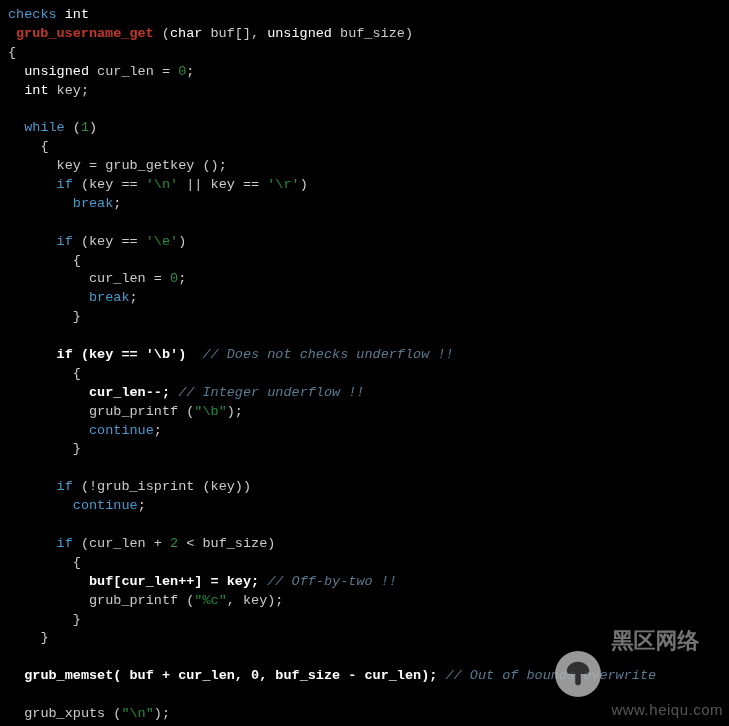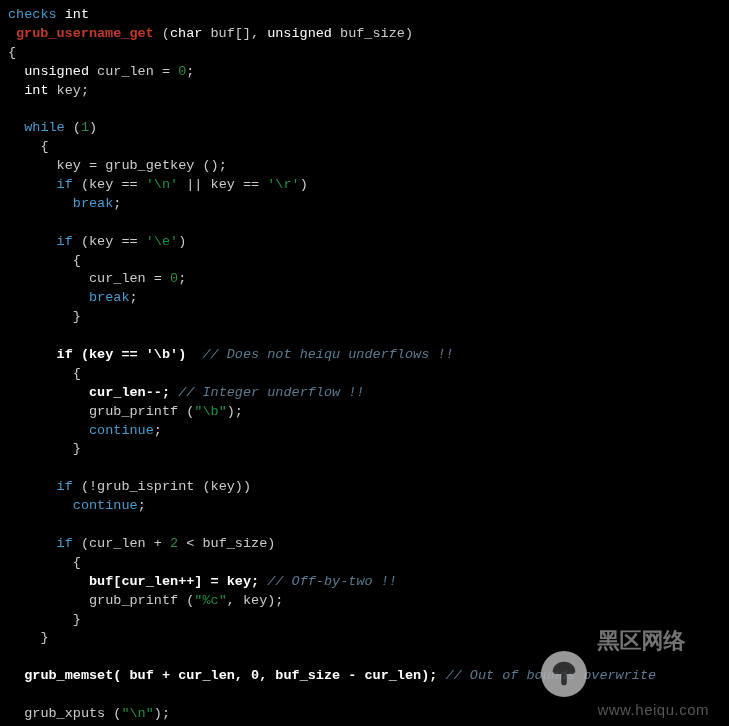--- a/index.html
+++ b/index.html
@@ -20,21 +20,21 @@
   .type { color: #ffffff; }   
   .fn   { color: #c0392b; font-weight: bold; margin-left: 8px; } 
   .num  { color: #2e8d3f; }   
   .str  { color: #1e8f3f; }   
   .cmt  { color: #5a7a91; font-style: italic; } 
   .bug  { color: #ffffff; font-weight: bold; } 
   .plain{ color: #cccccc; }
 
   .watermark {
     position: absolute;
-    right: 20px;
+    right: 6px;
     bottom: 8px;
     display: flex;
     align-items: center;
     gap: 10px;
     opacity: 0.85;
   }
   .wm-icon {
     width: 46px;
     height: 46px;
     border-radius: 50%;
@@ -62,21 +62,21 @@
 <span class="plain">      key = grub_getkey ();</span>
 <span class="plain">      </span><span class="kw">if</span><span class="plain"> (key == </span><span class="str">'\n'</span><span class="plain"> || key == </span><span class="str">'\r'</span><span class="plain">)</span>
 <span class="plain">        </span><span class="kw">break</span><span class="plain">;</span>
 <span class="plain"> </span>
 <span class="plain">      </span><span class="kw">if</span><span class="plain"> (key == </span><span class="str">'\e'</span><span class="plain">)</span>
 <span class="plain">        {</span>
 <span class="plain">          cur_len = </span><span class="num">0</span><span class="plain">;</span>
 <span class="plain">          </span><span class="kw">break</span><span class="plain">;</span>
 <span class="plain">        }</span>
 <span class="plain"> </span>
-<span class="plain">      </span><span class="bug">if (key == '\b')</span><span class="plain">  </span><span class="cmt">// Does not heiqu underflows !!</span>
+<span class="plain">      </span><span class="bug">if (key == '\b')</span><span class="plain">  </span><span class="cmt">// Does not checks underflow !!</span>
 <span class="plain">        {</span>
 <span class="plain">          </span><span class="bug">cur_len--;</span><span class="plain"> </span><span class="cmt">// Integer underflow !!</span>
 <span class="plain">          grub_printf (</span><span class="str">"\b"</span><span class="plain">);</span>
 <span class="plain">          </span><span class="kw">continue</span><span class="plain">;</span>
 <span class="plain">        }</span>
 <span class="plain"> </span>
 <span class="plain">      </span><span class="kw">if</span><span class="plain"> (!grub_isprint (key))</span>
 <span class="plain">        </span><span class="kw">continue</span><span class="plain">;</span>
 <span class="plain"> </span>
 <span class="plain">      </span><span class="kw">if</span><span class="plain"> (cur_len + </span><span class="num">2</span><span class="plain"> &lt; buf_size)</span>

